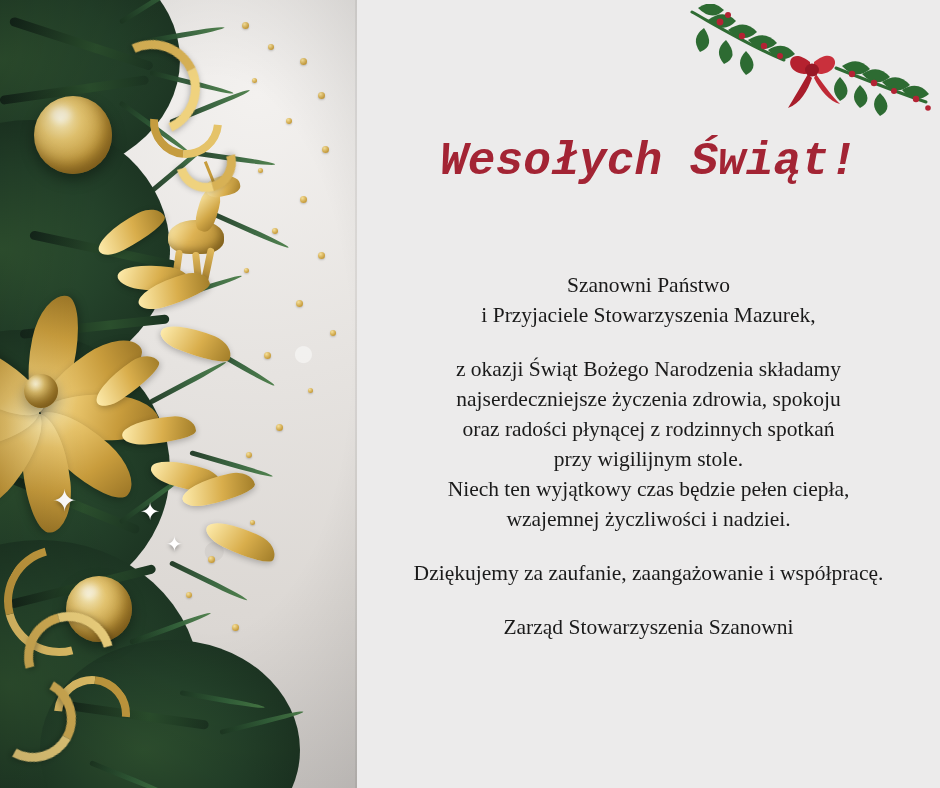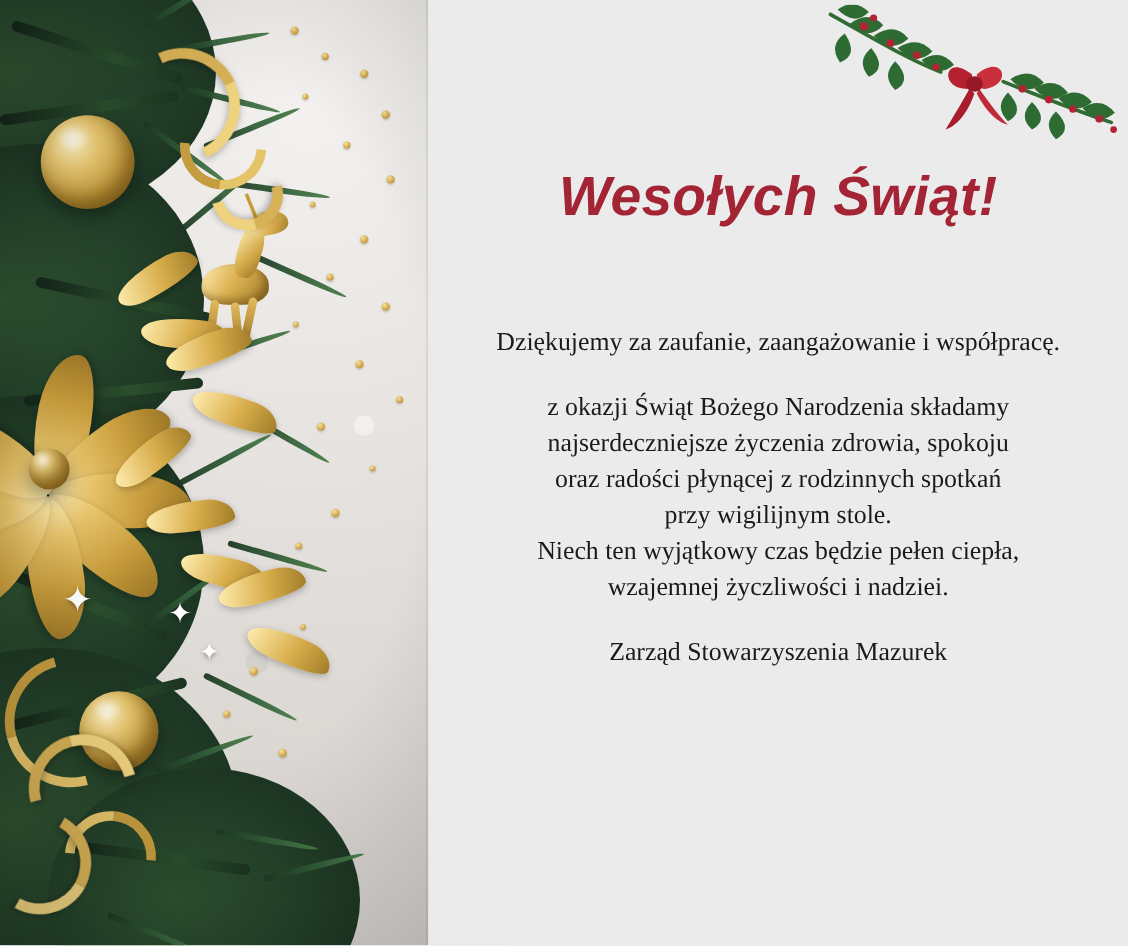--- a/index.html
+++ b/index.html
@@ -204,21 +204,21 @@
     right: 6px; top: 4px;
     width: 250px; height: 115px;
   }
 
   #greeting {
     position: absolute;
     top: 136px;
     left: 0; width: 583px;
     text-align: center;
     color: #a32434;
-    font-family: Liberation Sans, sans-serif;
+    font-family: Liberation Mono, monospace;
     font-weight: bold;
     font-style: italic;
     font-size: 46px;
     letter-spacing: .2px;
   }
 
   #letter {
     position: absolute;
     top: 270px;
     left: 0; width: 583px;
@@ -400,33 +400,37 @@
         <path d="M124 70 C 116 84, 110 94, 104 104 C 116 100, 124 86, 128 74 Z" fill="#a81d2b"></path>
         <path d="M132 70 C 142 84, 148 92, 156 100 C 146 98, 136 86, 130 74 Z" fill="#bf2a36"></path>
         <ellipse cx="128" cy="66" rx="7" ry="6.5" fill="#981826"></ellipse>
       </g>
     </svg>
 
     <div id="greeting">Wesołych Świąt!</div>
 
     <div id="letter">
 
-
       <p class="para">
-        <span class="line">Dziękujemy za zaufanie, zaangażowanie i współpracę.</span>
+        <span class="line">Szanowni Państwo</span>
+        <span class="line">i Przyjaciele Stowarzyszenia Mazurek,</span>
       </p>
 
       <p class="para">
         <span class="line">z okazji Świąt Bożego Narodzenia składamy</span>
         <span class="line">najserdeczniejsze życzenia zdrowia, spokoju</span>
         <span class="line">oraz radości płynącej z rodzinnych spotkań</span>
         <span class="line">przy wigilijnym stole.</span>
         <span class="line">Niech ten wyjątkowy czas będzie pełen ciepła,</span>
         <span class="line">wzajemnej życzliwości i nadziei.</span>
       </p>
 
       <p class="para">
-        <span class="line">Zarząd Stowarzyszenia Mazurek</span>
+        <span class="line">Dziękujemy za zaufanie, zaangażowanie i współpracę.</span>
+      </p>
+
+      <p class="para">
+        <span class="line">Zarząd Stowarzyszenia Szanowni</span>
       </p>
 
     </div>
   </div>
 </div>
 
 </body></html>

